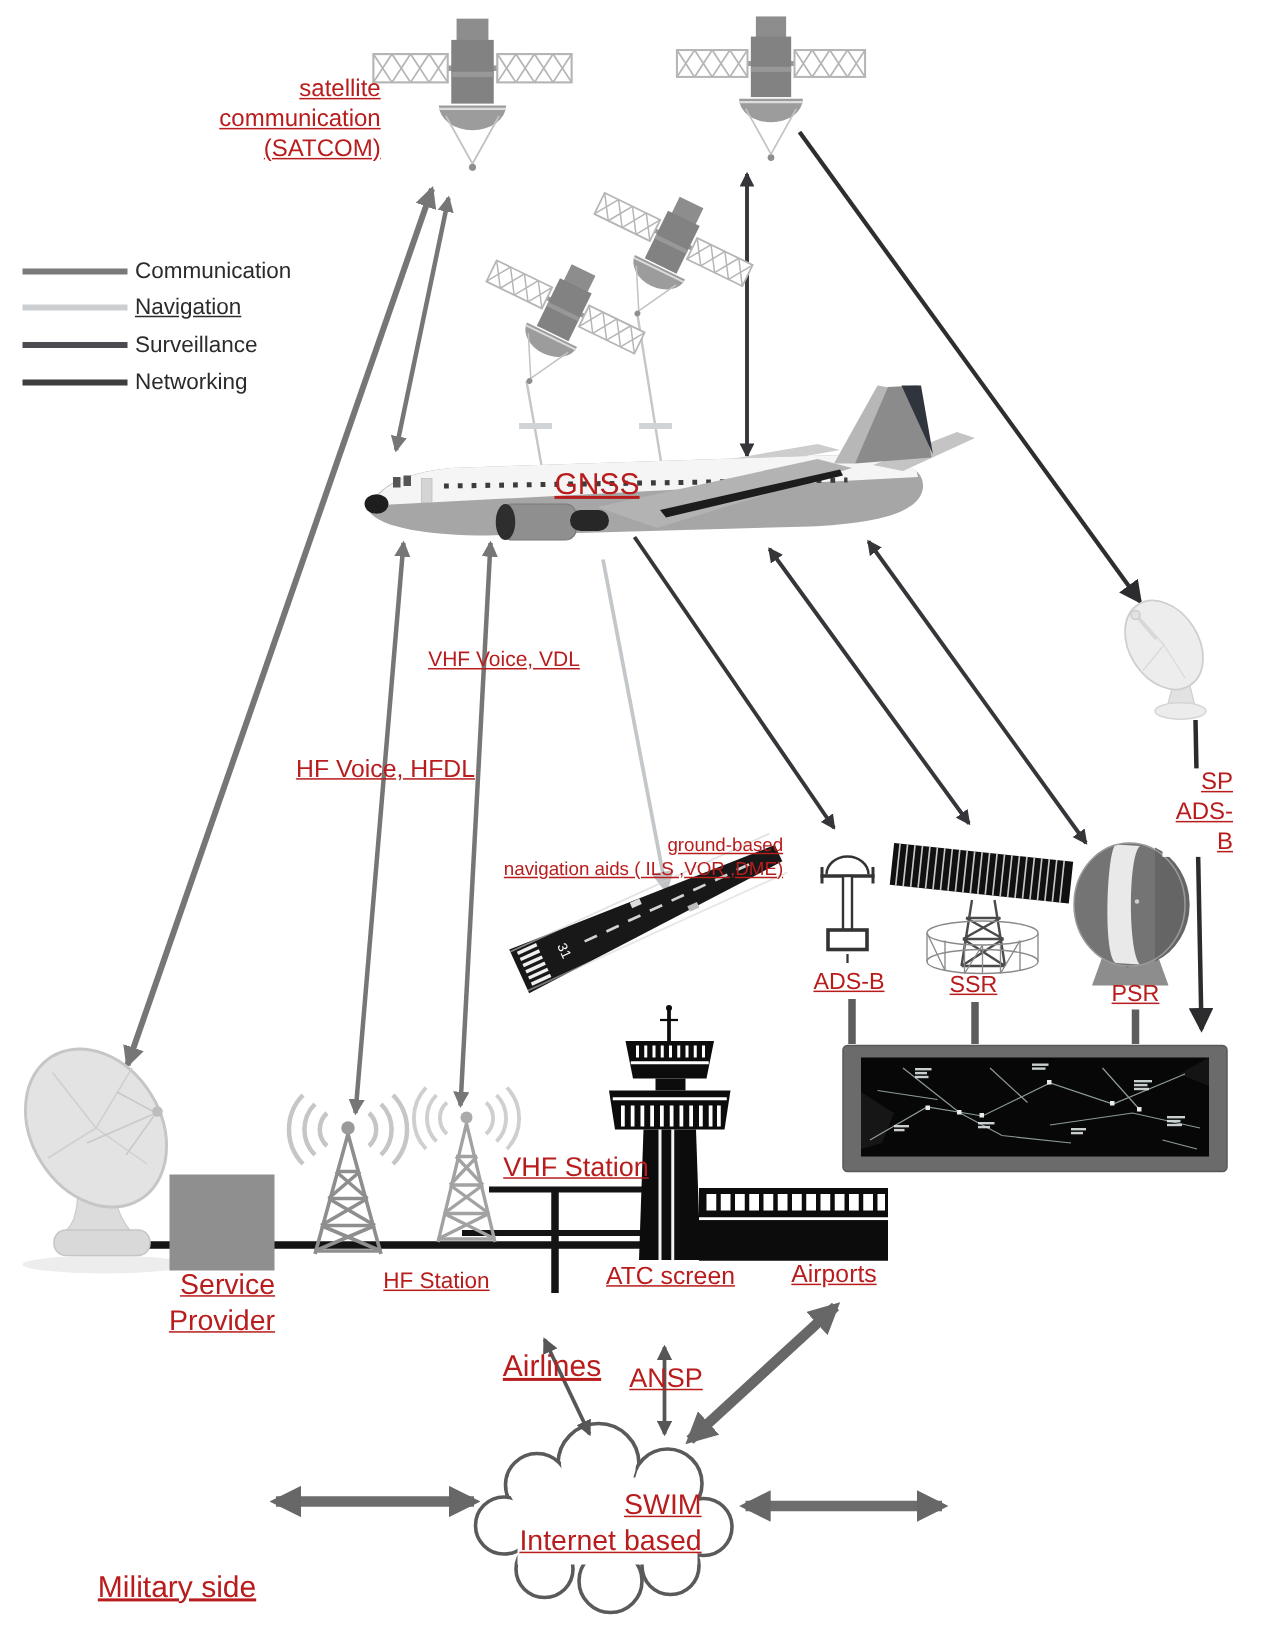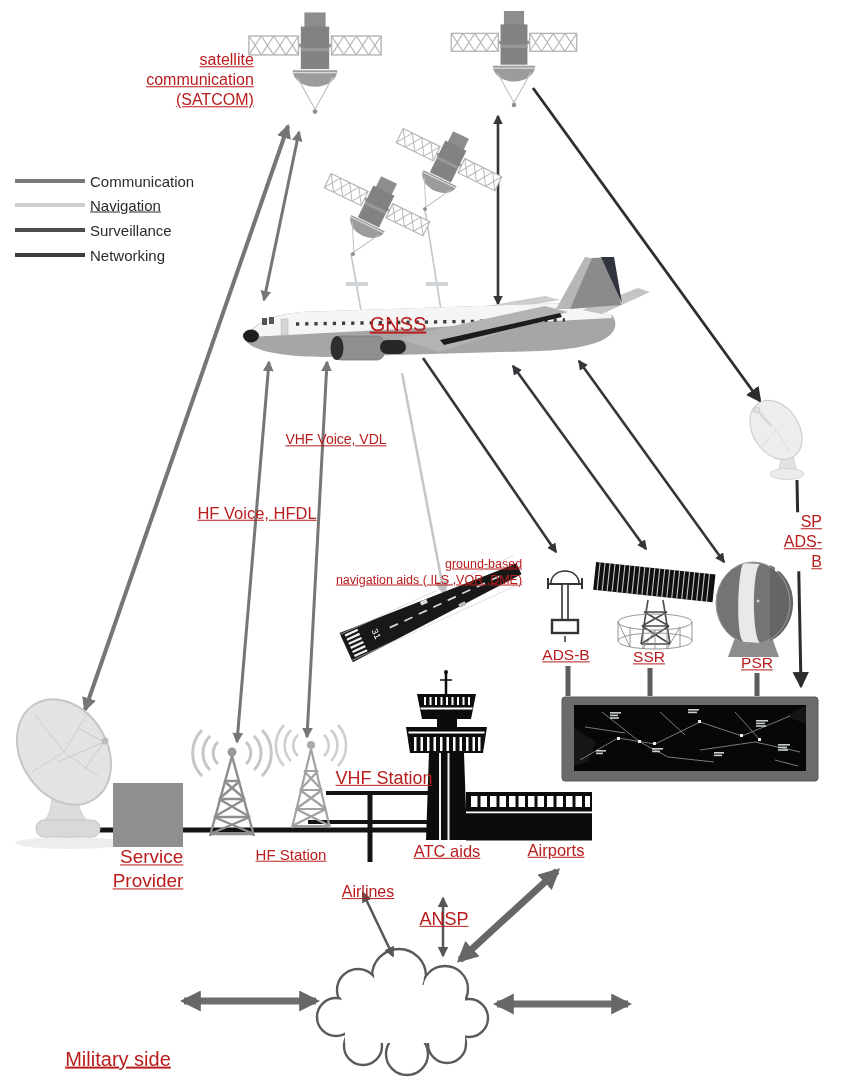--- a/index.html
+++ b/index.html
@@ -402,20 +402,22 @@
 <div class="lbl bgw" style="left:800px;top:542px;font-size:16px;">SP ADS-B</div>
 
 <div class="lbl" style="left:566px;top:655px;font-size:15.5px;">ADS-B</div>
 <div class="lbl" style="left:649px;top:657px;font-size:15.5px;">SSR</div>
 <div class="lbl" style="left:757px;top:663px;font-size:15.5px;">PSR</div>
 
 <div class="lbl" style="left:148px;top:869px;font-size:19px;">Service
 Provider</div>
 <div class="lbl" style="left:291px;top:811px;font-size:15px;margin-top:44px;">HF Station</div>
 <div class="lbl" style="left:384px;top:778px;font-size:18px;">VHF Station</div>
-<div class="lbl" style="left:447px;top:851px;font-size:16.5px;">ATC aids</div>
+<div class="lbl" style="left:447px;top:851px;font-size:16.5px;">ATC screen</div>
 <div class="lbl" style="left:444px;top:919px;font-size:18px;">ANSP</div>
 <div class="lbl" style="left:556px;top:850px;font-size:16.5px;">Airports</div>
-<div class="lbl" style="left:368px;top:892px;font-size:16px;">Airlines</div>
+<div class="lbl" style="left:368px;top:912px;font-size:20px;">Airlines</div>
 
 <div class="lbl" style="left:118px;top:1059px;font-size:20px;">Military side</div>
+<div class="lbl" style="left:407px;top:1016px;font-size:19px;">SWIM
+Internet based</div>
 
 </div>
 
 </body></html>

